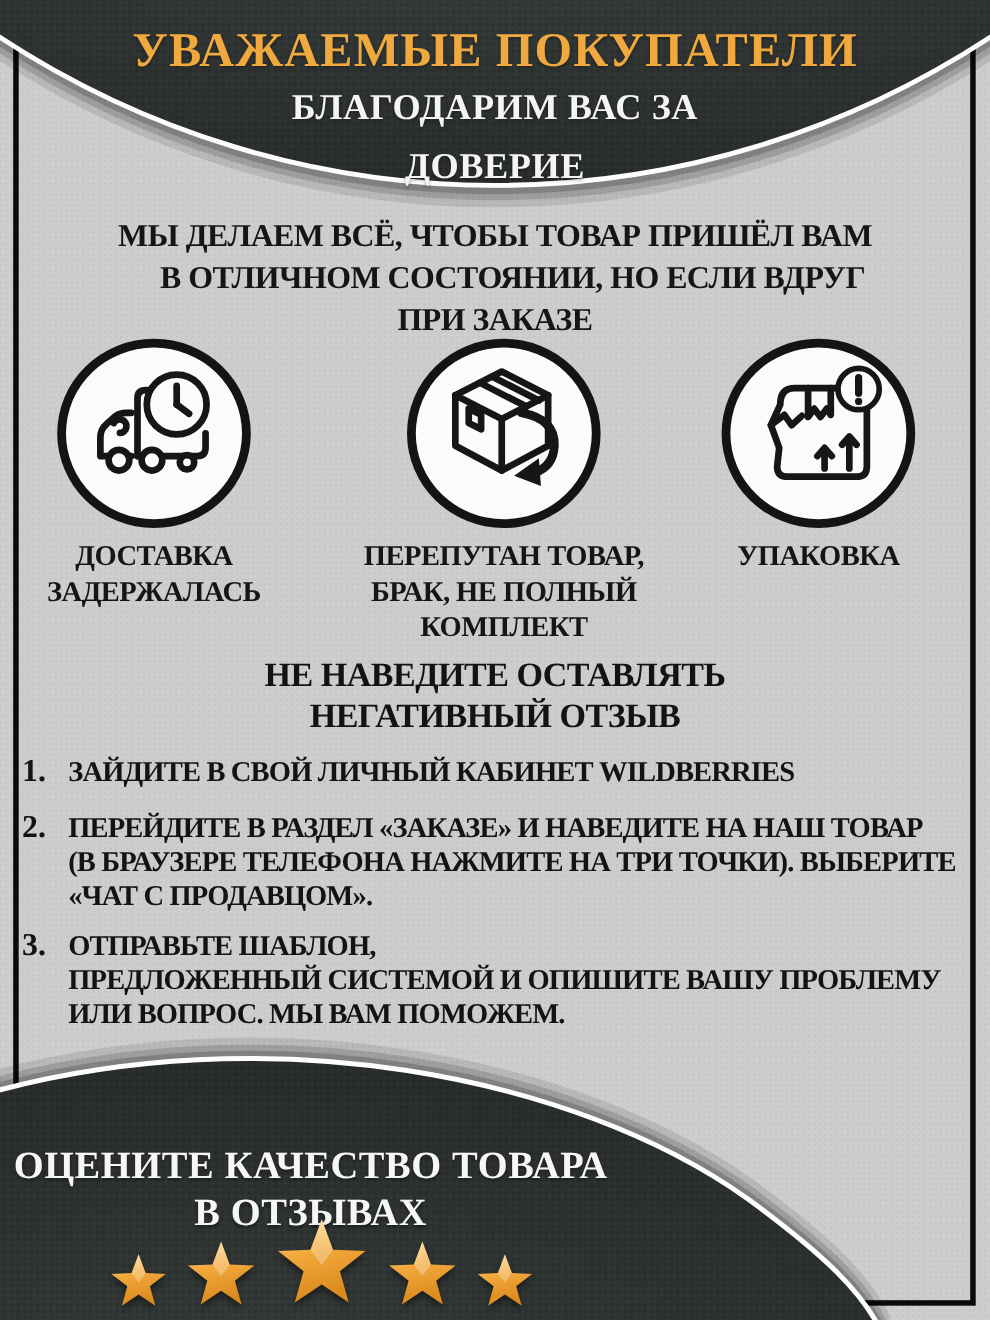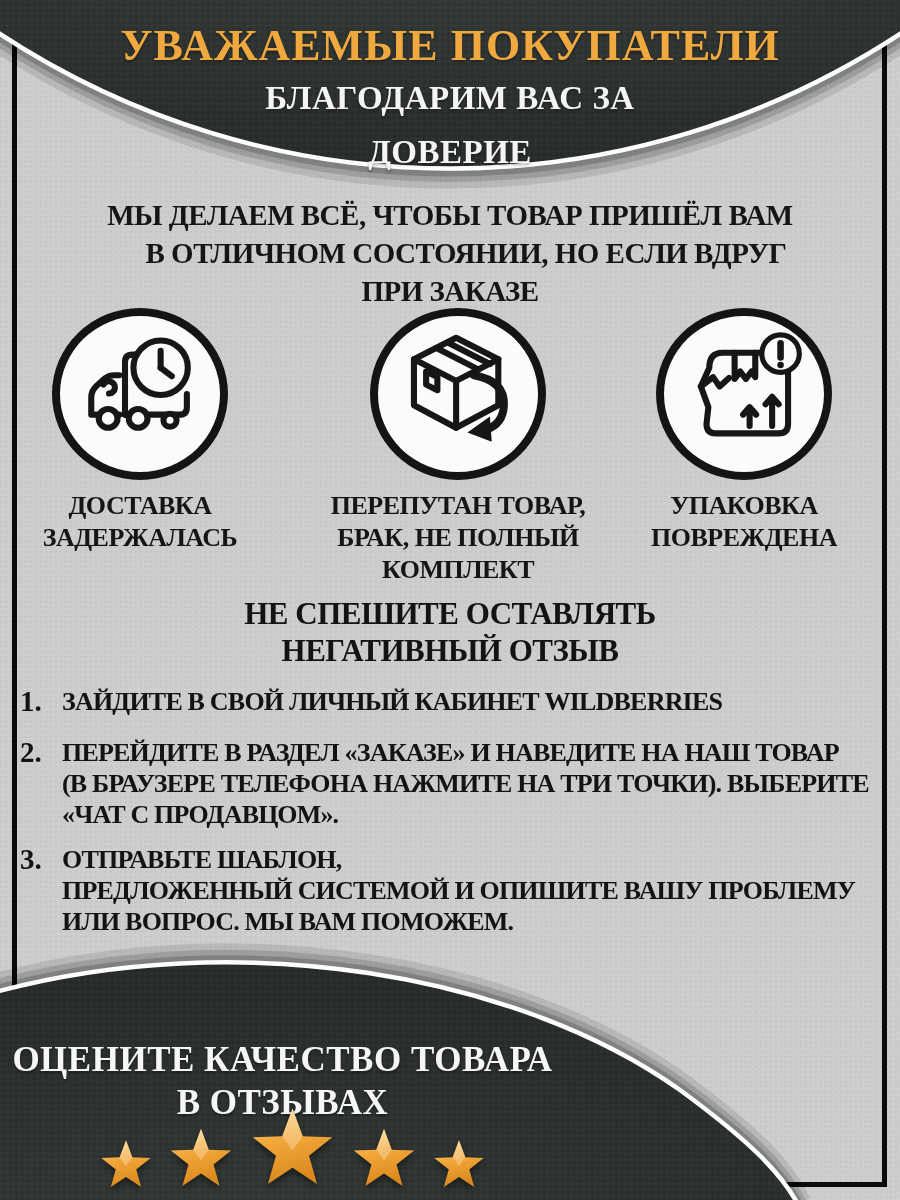--- a/index.html
+++ b/index.html
@@ -147,25 +147,24 @@
         <path d="M 70,36 V 64 L 76,56 L 82,64 L 88,56 L 92,62 V 36"></path>
         <path d="M 86,114 V 96 M 79,102 L 86,94 L 93,102"></path>
         <path d="M 110,114 V 84 M 103,91 L 110,83 L 117,91"></path>
         <circle cx="119" cy="37" r="20" fill="#FBFBFA" stroke-width="5.5"></circle>
         <path d="M 119,26 V 41" stroke-width="7"></path>
         <circle cx="119" cy="49" r="3.5" fill="#161616" stroke="none"></circle>
       </svg>
     </div>
     <div class="issue-label">
       <div>УПАКОВКА</div>
-      <div>ПОВРЕЖДЕНА</div>
-    </div>
-  </div>
-
-  <div class="abs ctr warn-line w-1">НЕ СПЕШИТЕ ОСТАВЛЯТЬ</div>
+    </div>
+  </div>
+
+  <div class="abs ctr warn-line w-1">НЕ НАВЕДИТЕ ОСТАВЛЯТЬ</div>
   <div class="abs ctr warn-line w-2">НЕГАТИВНЫЙ ОТЗЫВ</div>
 
   <div class="abs steps">
     <div class="step">
       <div class="step-num">1.</div>
       <div class="step-lines">
         <div>ЗАЙДИТЕ В СВОЙ ЛИЧНЫЙ КАБИНЕТ  WILDBERRIES</div>
       </div>
     </div>
     <div class="step">

